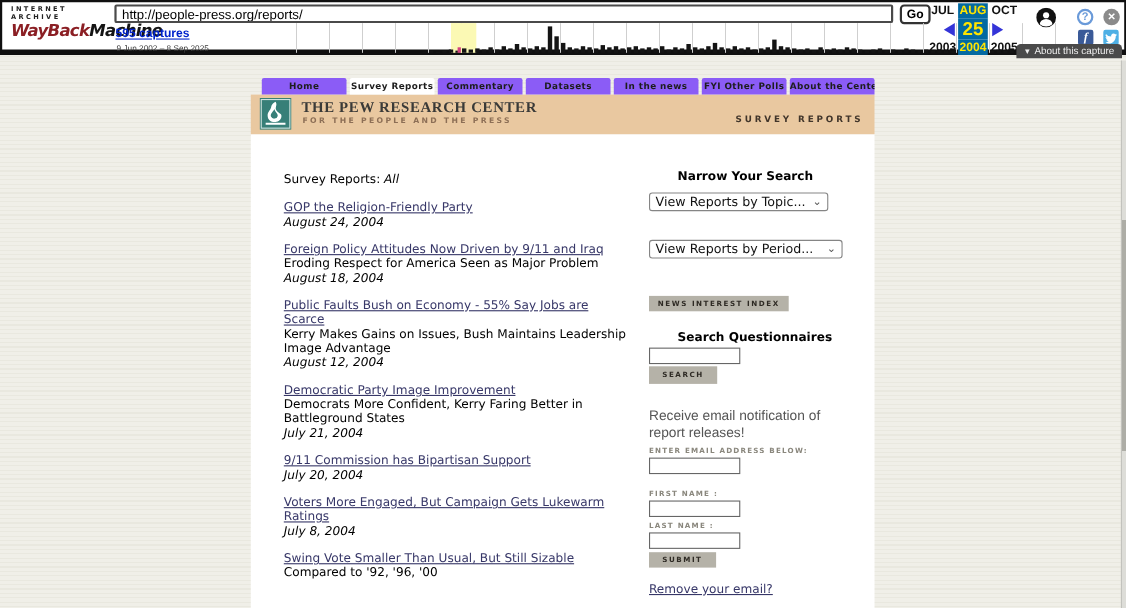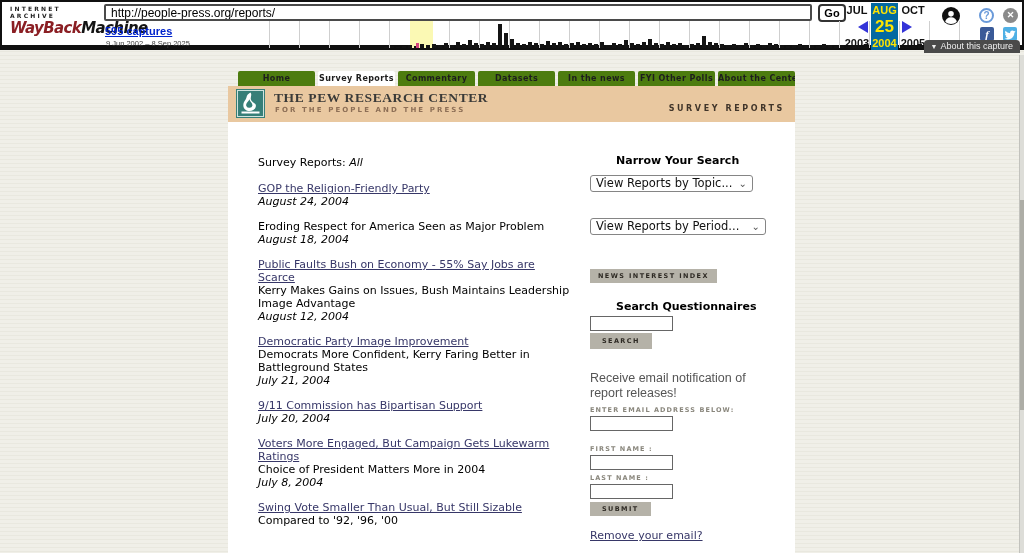--- a/index.html
+++ b/index.html
@@ -53,21 +53,21 @@
   .icon-fb { position:absolute; left:50px; top:25px; width:14px; height:14px; background:#3a5a98; border-radius:2px;
              color:#fff; font:bold italic 11px "Liberation Serif",serif; text-align:center; line-height:14px; cursor:pointer;}
   .icon-tw { position:absolute; left:73px; top:25px; width:14px; height:14px; background:#4fb0e5; border-radius:2px; cursor:pointer;}
   .about-capture { position:absolute; right:2px; top:38px; height:13px; background:#4a4a4a; color:#eee;
                    font:9px "Liberation Sans",sans-serif; line-height:13px; padding:0 7px;
                    border-radius:4px 4px 0 0; cursor:pointer; z-index:25; }
   .about-capture .tri { font-size:7px; margin-right:3px; }
 
   
   .tabs { position:absolute; left:238px; top:71px; width:557px; height:15px; display:flex; gap:3px; z-index:5;}
-  .tab { flex:1; background:#4d7c0f; color:#1d1d1d; font:bold 8px "DejaVu Sans",sans-serif;
+  .tab { flex:1; background:#8b5cf6; color:#1d1d1d; font:bold 8px "DejaVu Sans",sans-serif;
          letter-spacing:0.4px; text-align:center; line-height:15px; border-radius:2px 2px 0 0; cursor:pointer;
          white-space:nowrap; overflow:hidden;}
   .tab.active { background:#fff; }
 
   
   .band { position:absolute; left:228px; top:86px; width:567px; height:36px; background:#e9c8a0; z-index:4; }
   .pew-logo { position:absolute; left:8px; top:3px; width:29px; height:29px; }
   .band-title { position:absolute; left:46px; top:4px; font-family:"Liberation Serif",serif;
                 font-weight:bold; font-size:13.5px; letter-spacing:0.6px; color:#3a3a38; }
   .band-subtitle { position:absolute; left:47px; top:20px; font:bold 7px "DejaVu Sans",sans-serif;
@@ -312,41 +312,41 @@
 <div class="content">
 
   <div class="reports">
     <div class="list-header"><span>Survey Reports: </span><span class="flt">All</span></div>
 
     <div class="report">
       <a class="rep-title">GOP the Religion-Friendly Party</a>
       <div class="rep-date">August 24, 2004</div>
     </div>
     <div class="report">
+      <a class="rep-title">Foreign Policy Attitudes Now Driven by 9/11 and Iraq</a>
       <div class="rep-sub">Eroding Respect for America Seen as Major Problem</div>
       <div class="rep-date">August 18, 2004</div>
     </div>
     <div class="report">
       <a class="rep-title">Public Faults Bush on Economy - 55% Say Jobs are Scarce</a>
       <div class="rep-sub">Kerry Makes Gains on Issues, Bush Maintains Leadership Image Advantage</div>
       <div class="rep-date">August 12, 2004</div>
     </div>
     <div class="report">
       <a class="rep-title">Democratic Party Image Improvement</a>
       <div class="rep-sub">Democrats More Confident, Kerry Faring Better in Battleground States</div>
       <div class="rep-date">July 21, 2004</div>
     </div>
     <div class="report">
       <a class="rep-title">9/11 Commission has Bipartisan Support</a>
       
       <div class="rep-date">July 20, 2004</div>
     </div>
     <div class="report">
       <a class="rep-title">Voters More Engaged, But Campaign Gets Lukewarm Ratings</a>
-      <div class="rep-sub">Choice of President Matters More in 2004</div>
       <div class="rep-date">July 8, 2004</div>
     </div>
     <div class="report">
       <a class="rep-title">Swing Vote Smaller Than Usual, But Still Sizable</a>
       <div class="rep-sub">Compared to '92, '96, '00</div>
       
     </div>
   </div>
 
   <div class="sidebar">

